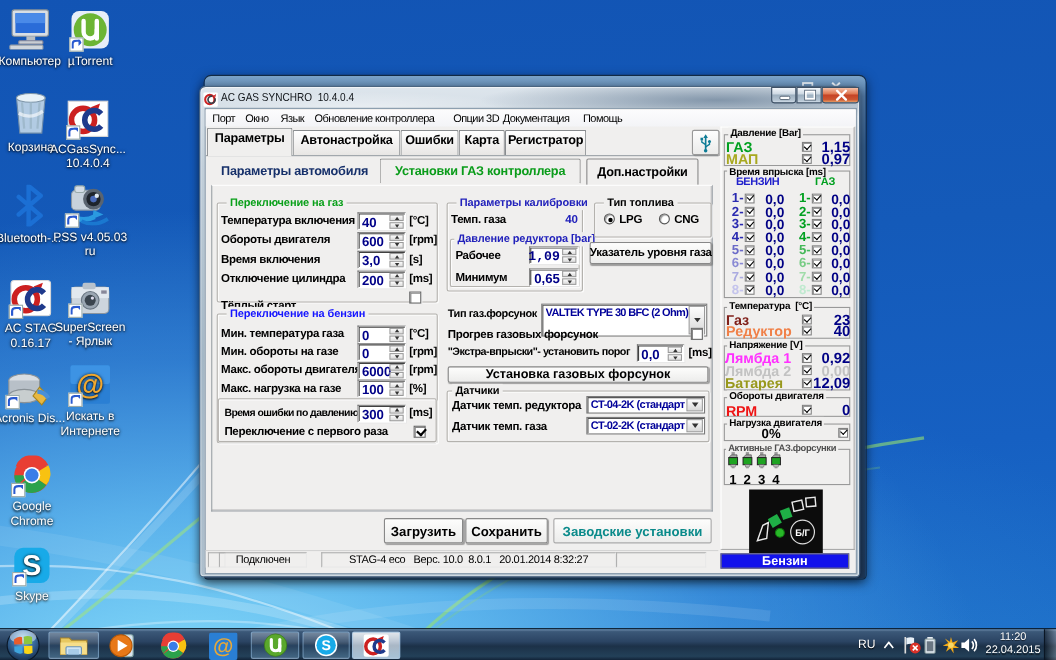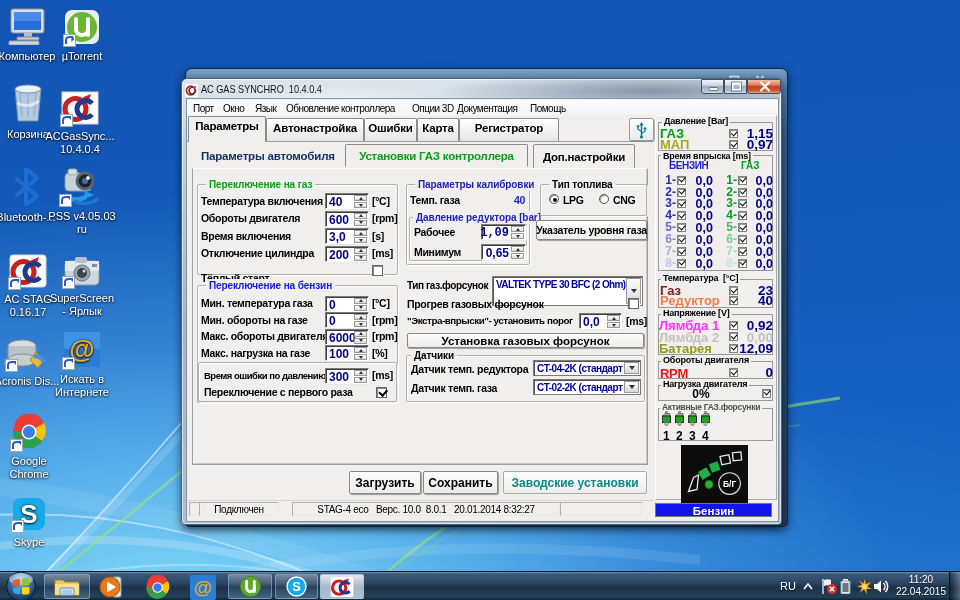--- a/index.html
+++ b/index.html
@@ -344,21 +344,21 @@
         </div>
   <div class="tab" style="left:79px;width:98px;">
           <b>Автонастройка</b>
         </div>
   <div class="tab" style="left:177px;width:53px;">
           <b>Ошибки</b>
         </div>
   <div class="tab" style="left:230px;width:42px;">
           <b>Карта</b>
         </div>
-  <div class="tab" style="left:272px;width:100px;">
+  <div class="tab" style="left:272px;width:74px;">
           <b>Регистратор</b>
         </div>
   <div class="usbbtn">
           <svg width="11" height="18" viewBox="0 0 11 18">
             <path d="M5.5 16.2 L5.5 2.8" stroke="#0e7c96" stroke-width="1.5"></path>
             <path d="M5.5 1 L7.6 4.4 L3.4 4.4 Z" fill="#0e7c96"></path>
             <path d="M5.5 10.5 L2 8.2 L2 6.4" stroke="#0e7c96" stroke-width="1.2" fill="none"></path>
             <rect x="0.8" y="4.2" width="2.4" height="2.4" fill="#0e7c96"></rect>
             <path d="M5.5 12.5 L9 10.2 L9 8.6" stroke="#0e7c96" stroke-width="1.2" fill="none"></path>
             <circle cx="9" cy="7.6" r="1.4" fill="#0e7c96"></circle>

